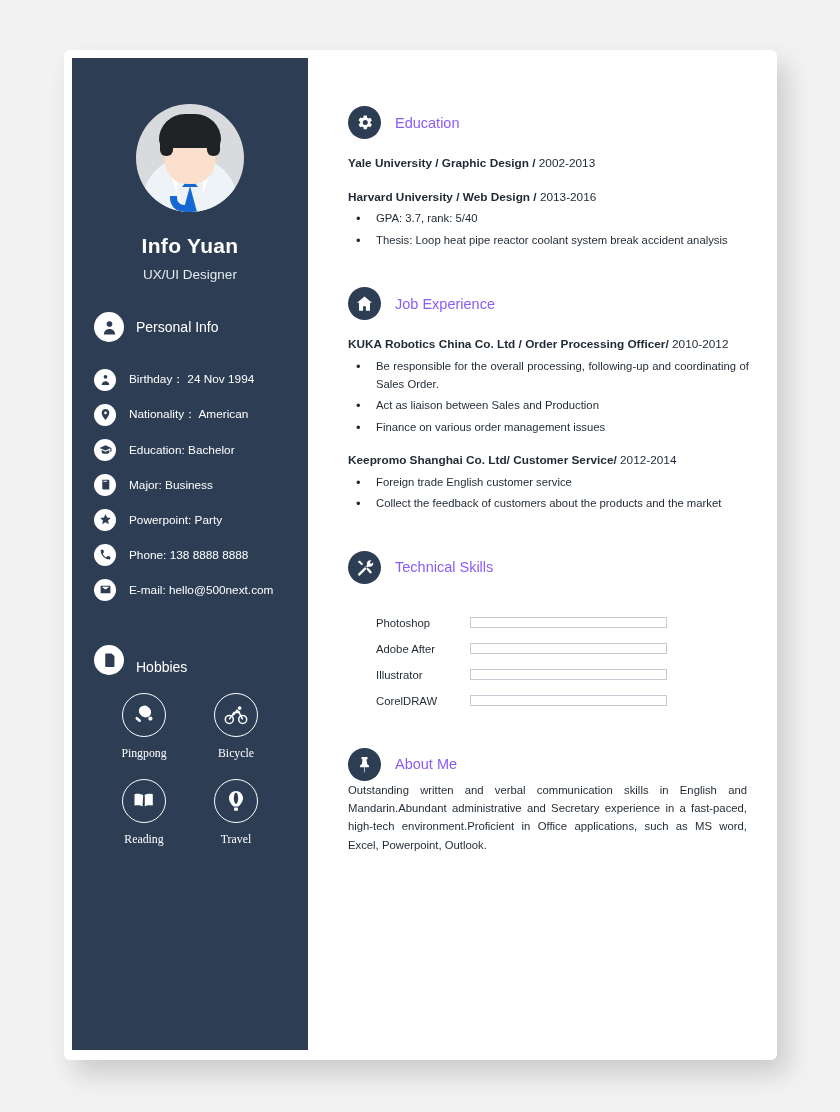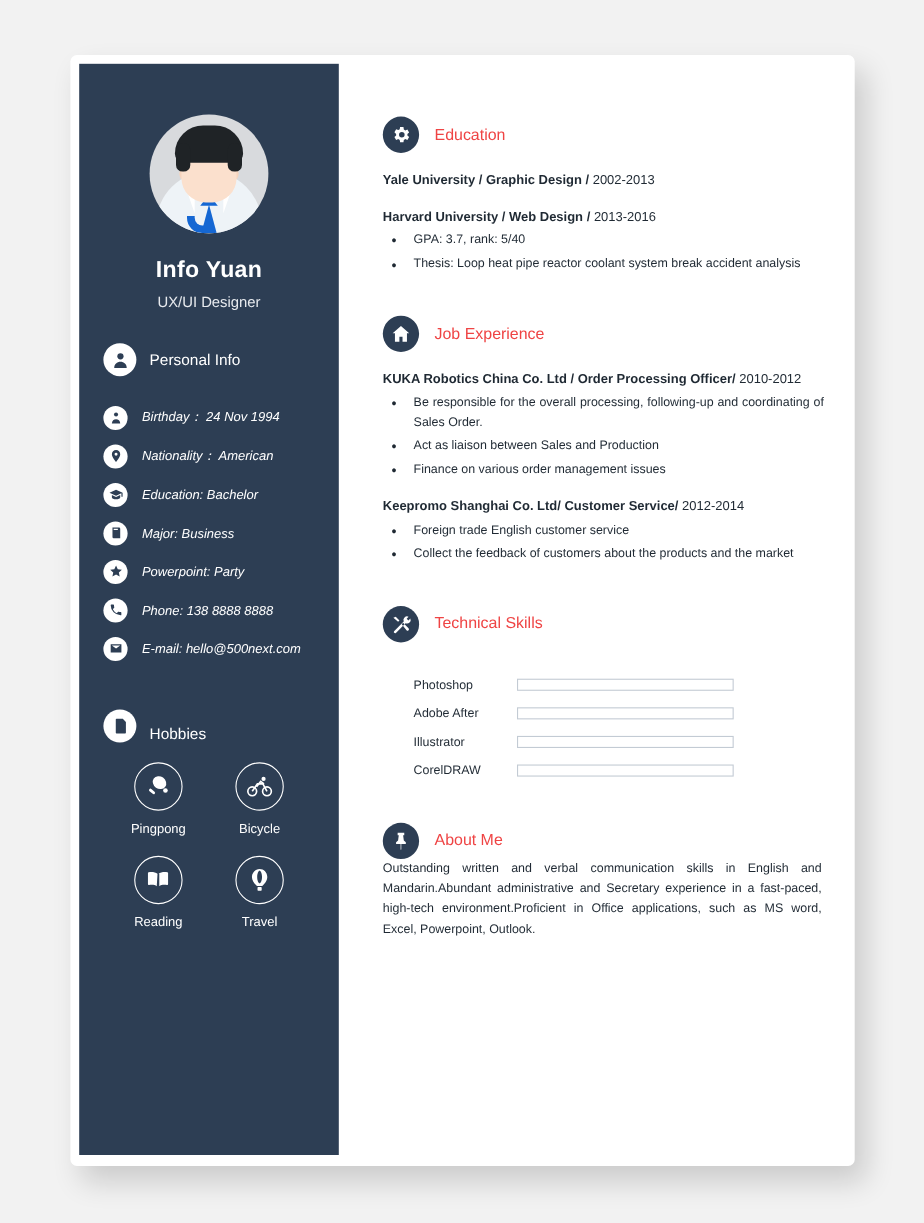--- a/index.html
+++ b/index.html
@@ -121,33 +121,33 @@
   .side-head .circ {
     width: 30px; height: 30px; border-radius: 50%; background: #ffffff;
     display: flex; align-items: center; justify-content: center; flex: 0 0 30px;
   }
   .side-head .circ svg { width: 17px; height: 17px; fill: #2d3e54; }
   .side-head .txt { font-size: 14px; }
 
   
   #info-list { margin-top: 20px; padding-left: 22px; }
   .info-row {
-    display: flex; align-items: center; gap: 13px; height: 35px; font-style: italic;
+    display: flex; align-items: center; gap: 13px; height: 35px;
   }
   .info-row .ic {
     width: 22px; height: 22px; border-radius: 50%; background: #ffffff;
     display: flex; align-items: center; justify-content: center; flex: 0 0 22px;
   }
   .info-row .ic svg { width: 13px; height: 13px; fill: #2d3e54; }
   .info-row .lbl { font-size: 11.8px; white-space: nowrap; }
 
   
   #hobby-grid {
     margin-top: 18px; padding: 0 26px;
-    display: grid; grid-template-columns: 1fr 1fr; row-gap: 18px;
+    display: grid; grid-template-columns: 1fr 1fr; row-gap: 18px; font-family: Liberation Serif, serif;
   }
   .hobby {
     display: flex; flex-direction: column; align-items: center;
   }
   .hobby .ring {
     width: 44px; height: 44px; border-radius: 50%;
     border: 1.6px solid #ffffff;
     display: flex; align-items: center; justify-content: center;
   }
   .hobby .ring svg { width: 24px; height: 24px; fill: #ffffff; }
@@ -156,21 +156,21 @@
   
   #main {
     flex: 1; padding: 56px 28px 0 40px; color: #1f2933;
   }
   .sec-head { display: flex; align-items: center; gap: 14px; }
   .sec-head .circ {
     width: 33px; height: 33px; border-radius: 50%; background: #2d3e54;
     display: flex; align-items: center; justify-content: center; flex: 0 0 33px;
   }
   .sec-head .circ svg { width: 19px; height: 19px; fill: #ffffff; }
-  .sec-head .ttl { font-size: 14.5px; color: #ef4444; }
+  .sec-head .ttl { font-size: 14.5px; color: #8b5cf6; }
 
   .entry { margin-top: 16px; }
   .entry-title { font-size: 11.8px; line-height: 1.5; }
   .entry-title b { font-weight: bold; }
   .entry-title span { font-weight: normal; }
   ul.bullets { list-style: none; margin-top: 2px; }
   ul.bullets li {
     position: relative; padding-left: 28px; font-size: 11.3px;
     line-height: 1.55; text-align: justify; margin-top: 4px;
   }

